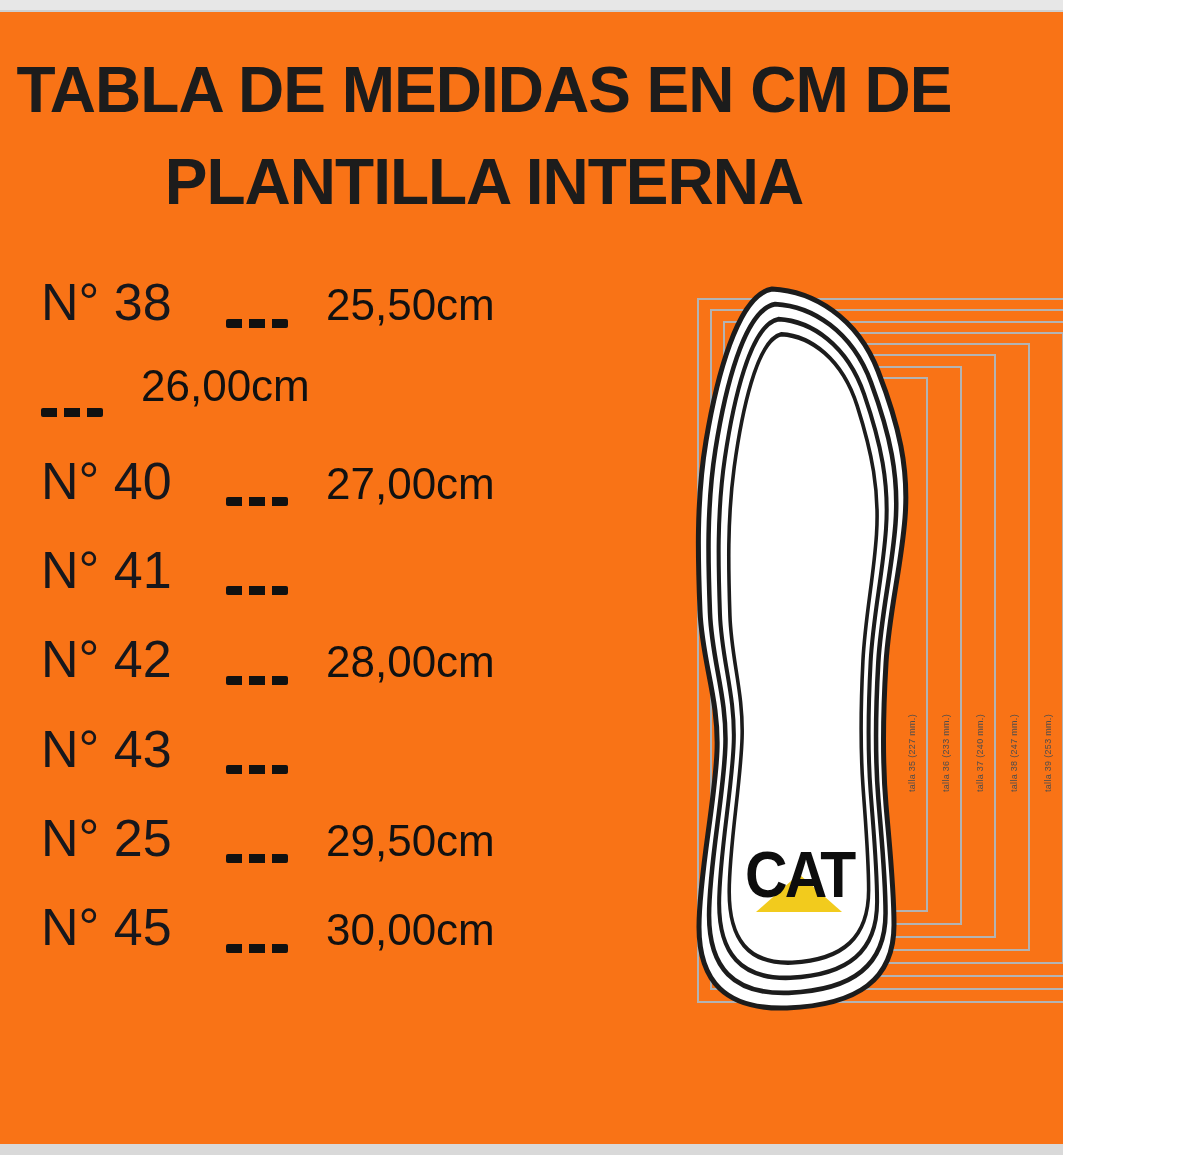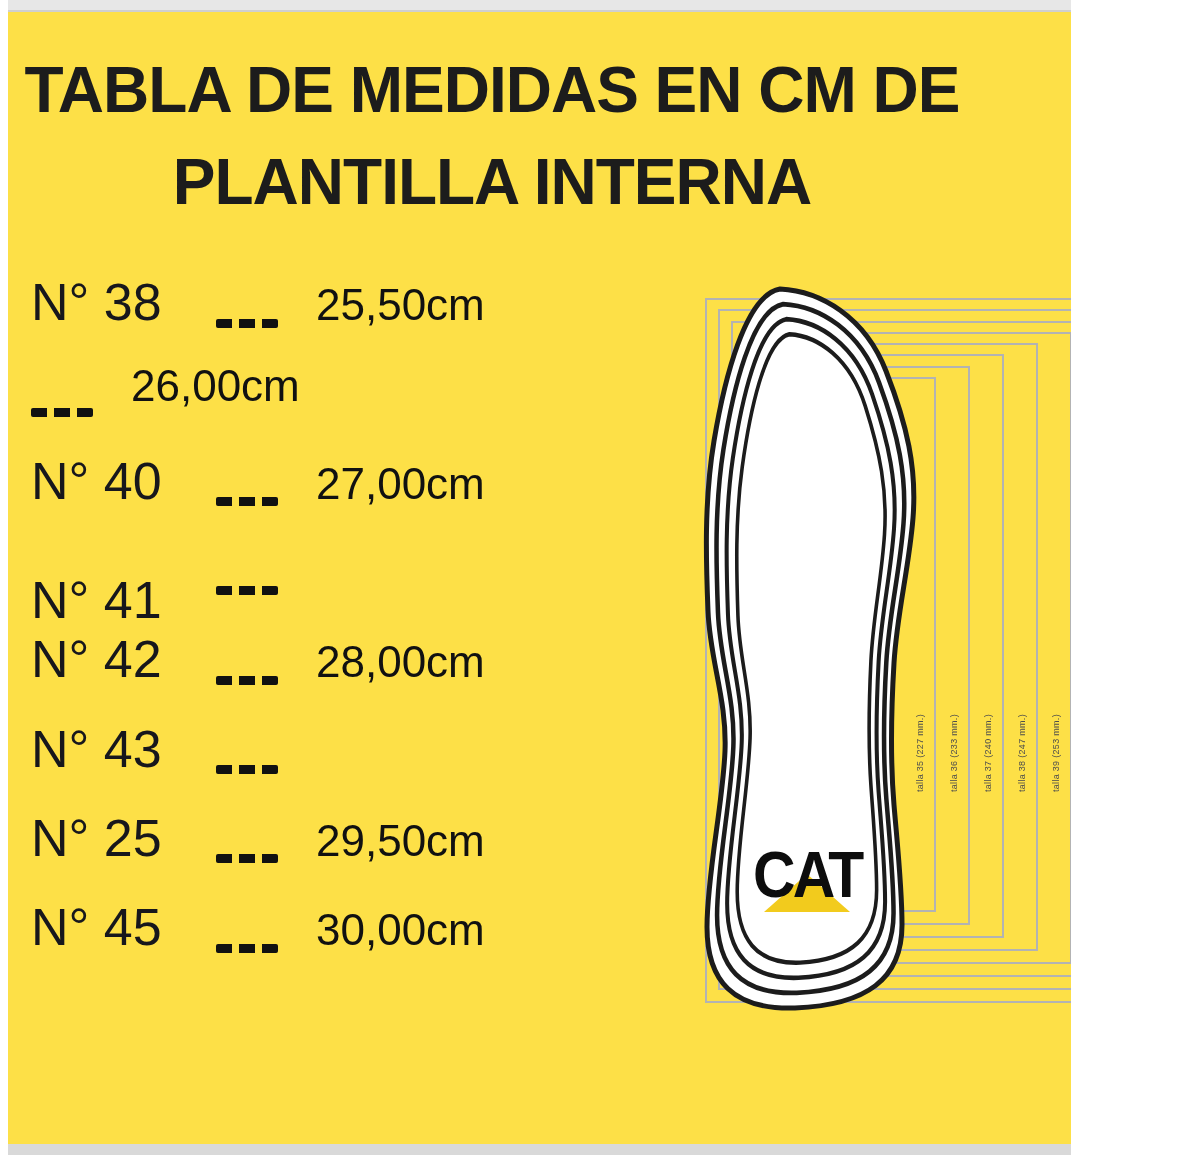--- a/index.html
+++ b/index.html
@@ -1,37 +1,37 @@
 <!DOCTYPE html>
 <html><head>
 <meta charset="utf-8">
 <style>
   html,body{margin:0;padding:0;background:#fff;}
   #screen{
     position:relative;width:1063px;height:1155px;overflow:hidden;
-    background:#fde047;font-family:"Liberation Sans",sans-serif;color:#151515;margin-left:8px;
+    background:#f97316;font-family:"Liberation Sans",sans-serif;color:#151515;
   }
   
   .top-strip{position:absolute;left:0;top:0;width:1179px;height:10px;background:#e7e7e7;border-bottom:2px solid #cfcfcf;}
   .bottom-strip{position:absolute;left:0;top:1144px;width:1179px;height:11px;background:#d9d9d9;}
 
   
   .title{position:absolute;left:-22px;top:44px;width:1012px;text-align:center;
     font-size:64px;font-weight:700;line-height:92px;letter-spacing:-1px;color:#1c1c1c;white-space:nowrap;}
 
   
   .corner-triangle{position:absolute;left:1063px;top:47px;width:116px;height:200px;
     background:#ececec;-webkit-clip-path:polygon(0 0,100% 0,100% 100%);clip-path:polygon(0 0,100% 0,100% 100%);}
   .corner-brand-text{position:absolute;left:1098px;top:40px;font-family:"Liberation Serif",serif;
     font-weight:700;font-size:60px;color:#1a1a1a;letter-spacing:1px;white-space:nowrap;}
   .corner-hex-svg{position:absolute;left:1090px;top:95px;}
 
   
   .size-list{position:absolute;left:0;top:0;}
-  .size-row{position:absolute;left:13px;width:600px;height:90px;display:flex;align-items:baseline;padding-left:10px;box-sizing:border-box;}
+  .size-row{position:absolute;left:0;width:600px;height:90px;display:flex;align-items:baseline;padding-left:41px;box-sizing:border-box;}
   .size-row .size-label{display:inline-block;width:185px;font-size:52px;color:#17171c;white-space:nowrap;}
   .size-row .dash-separator{display:inline-block;width:62px;height:9px;margin-right:38px;margin-top:12px;align-self:center;
     background:repeating-linear-gradient(90deg,#111 0 16px,rgba(0,0,0,0) 16px 23px);border-radius:2px;}
   .size-row .size-value{font-size:44px;color:#111;white-space:nowrap;}
 
   
   .size-outline-rect{position:absolute;border:2px solid #b3b3b3;background:transparent;box-sizing:border-box;}
   .size-outline-label{position:absolute;height:130px;width:16px;display:flex;align-items:center;justify-content:center;
     writing-mode:vertical-rl;transform:rotate(180deg);font-size:9px;color:#4d4d4d;white-space:nowrap;letter-spacing:0.3px;}
   .insole-svg{position:absolute;left:675px;top:283px;}
@@ -67,21 +67,21 @@
     </div>
       <div class="size-row" style="top: 361.3px;">
       <span class="dash-separator" aria-label="---"></span>
       <span class="size-value">26,00cm</span>
     </div>
       <div class="size-row" style="top: 450.6px;">
       <span class="size-label">N° 40</span>
       <span class="dash-separator" aria-label="---"></span>
       <span class="size-value">27,00cm</span>
     </div>
-      <div class="size-row" style="top: 539.9px; align-items: flex-end;">
+      <div class="size-row" style="top: 539.9px;">
       <span class="size-label">N° 41</span>
       <span class="dash-separator" aria-label="---"></span>
     </div>
       <div class="size-row" style="top: 629.2px;">
       <span class="size-label">N° 42</span>
       <span class="dash-separator" aria-label="---"></span>
       <span class="size-value">28,00cm</span>
     </div>
       <div class="size-row" style="top: 718.5px;">
       <span class="size-label">N° 43</span>

